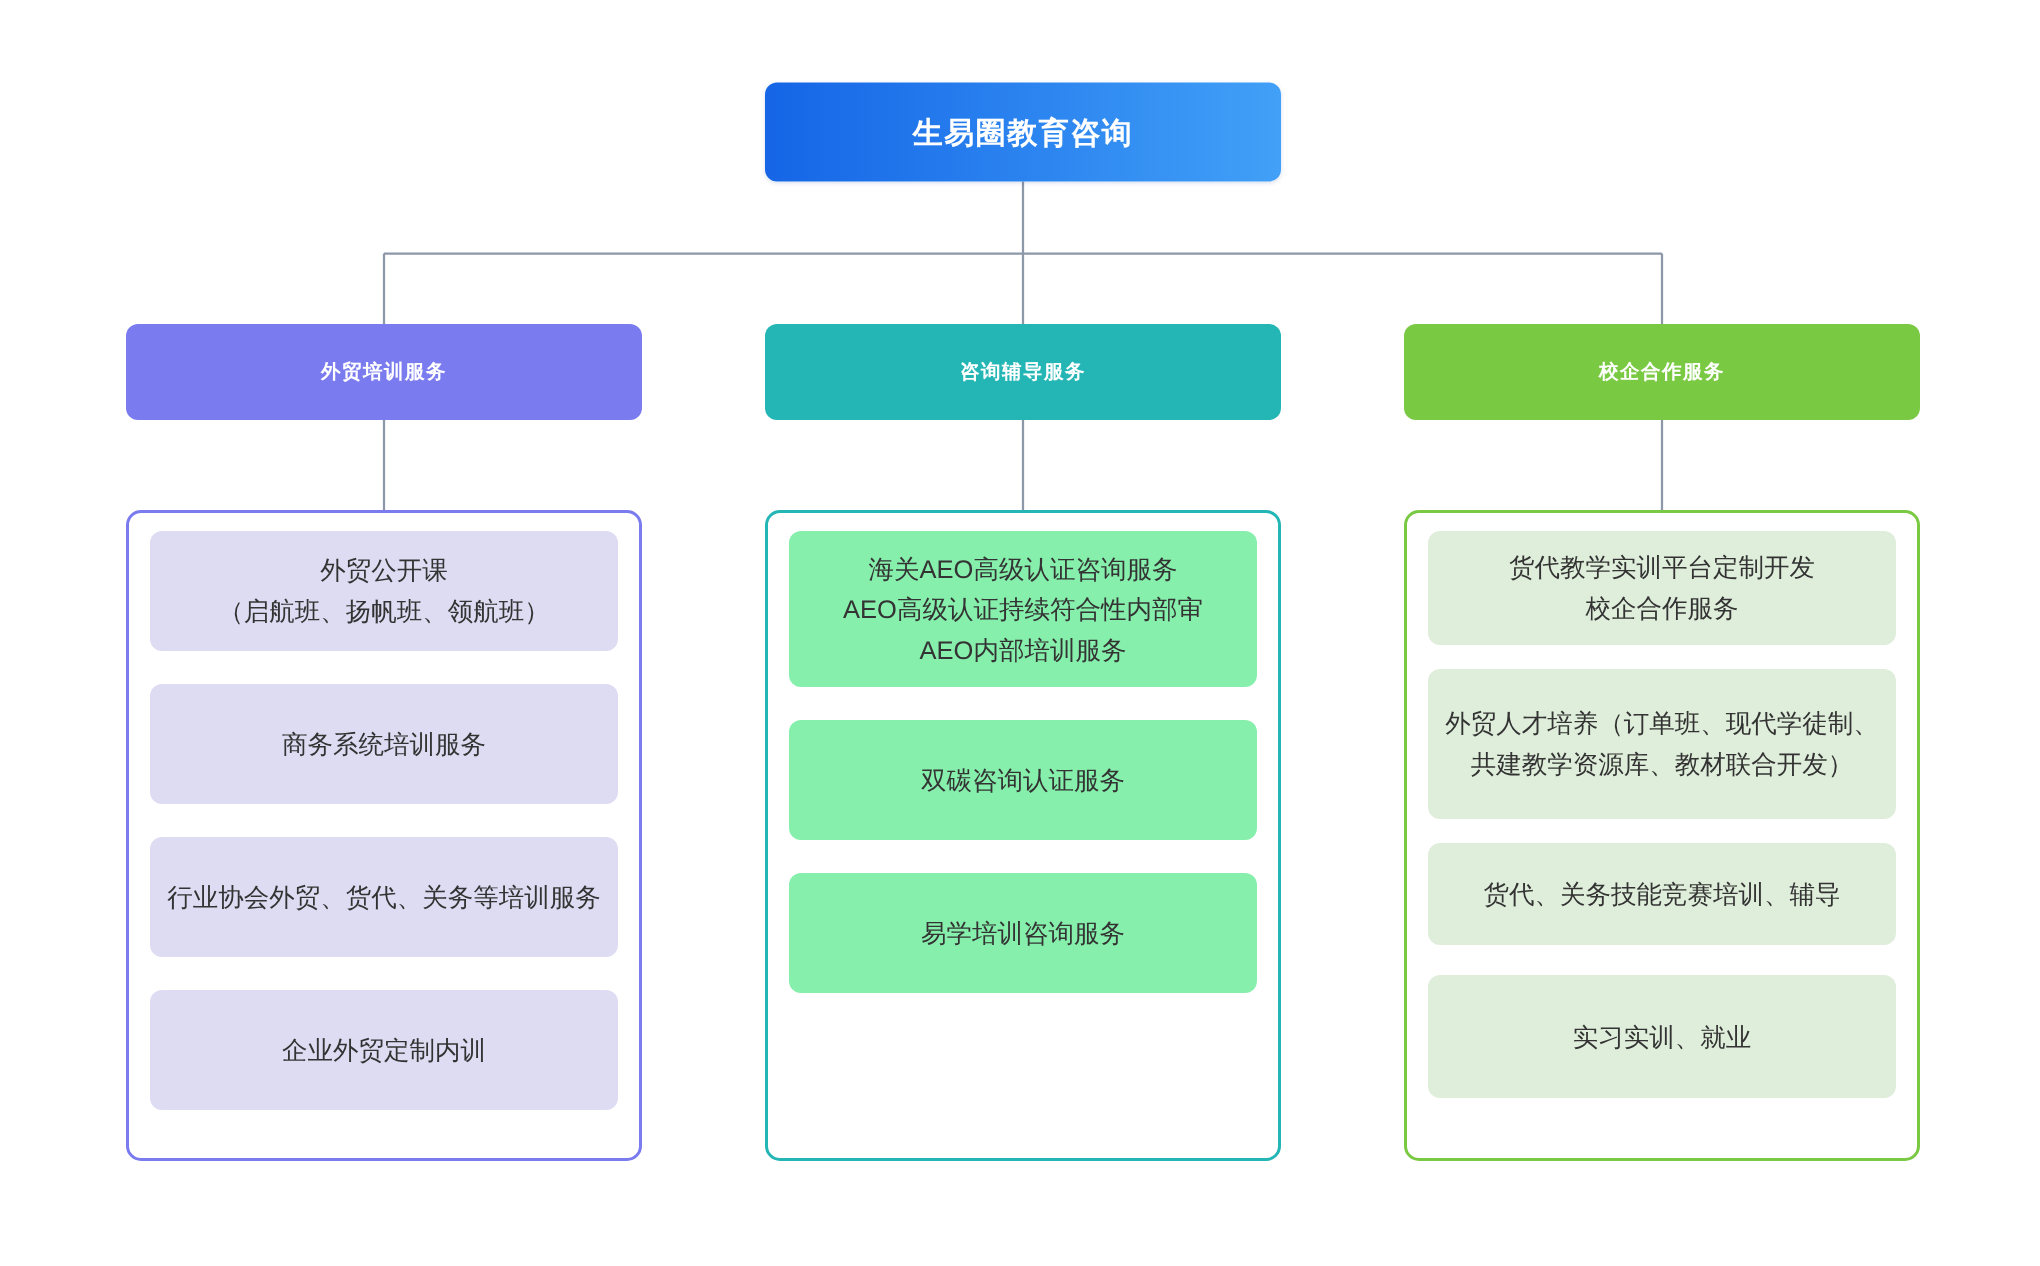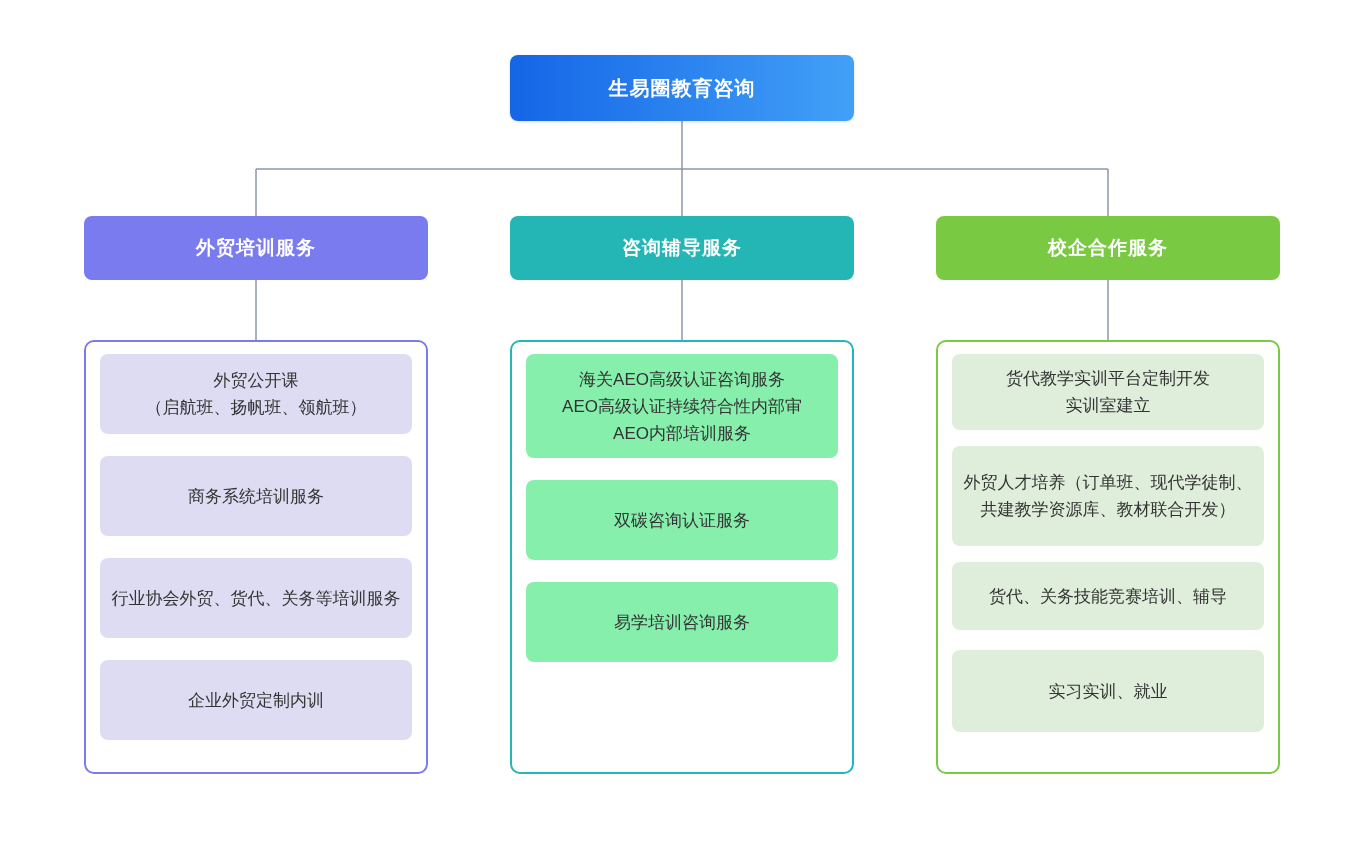--- a/index.html
+++ b/index.html
@@ -59,21 +59,21 @@
   }
   .branch-1 { left: 84px; }
   .branch-2 { left: 510px; }
   .branch-3 { left: 936px; }
 
   .branch-header {
     width: 344px;
     height: 64px;
     border-radius: 8px;
     color: #ffffff;
-    font-size: 19px;
+    font-size: 13px;
     font-weight: bold;
     letter-spacing: 1px;
     display: flex;
     align-items: center;
     justify-content: center;
     box-sizing: border-box;
   }
 
   .branch-body {
     position: absolute;
@@ -177,20 +177,20 @@
 AEO内部培训服务</div>
       <div class="chip">双碳咨询认证服务</div>
       <div class="chip">易学培训咨询服务</div>
     </div>
   </div>
 
   <div class="branch branch-3">
     <div class="branch-header">校企合作服务</div>
     <div class="branch-body">
       <div class="chip">货代教学实训平台定制开发
-实训室建立</div>
+校企合作服务</div>
       <div class="chip">外贸人才培养（订单班、现代学徒制、共建教学资源库、教材联合开发）</div>
       <div class="chip">货代、关务技能竞赛培训、辅导</div>
       <div class="chip">实习实训、就业</div>
     </div>
   </div>
 
 </div>
 
 </body></html>

